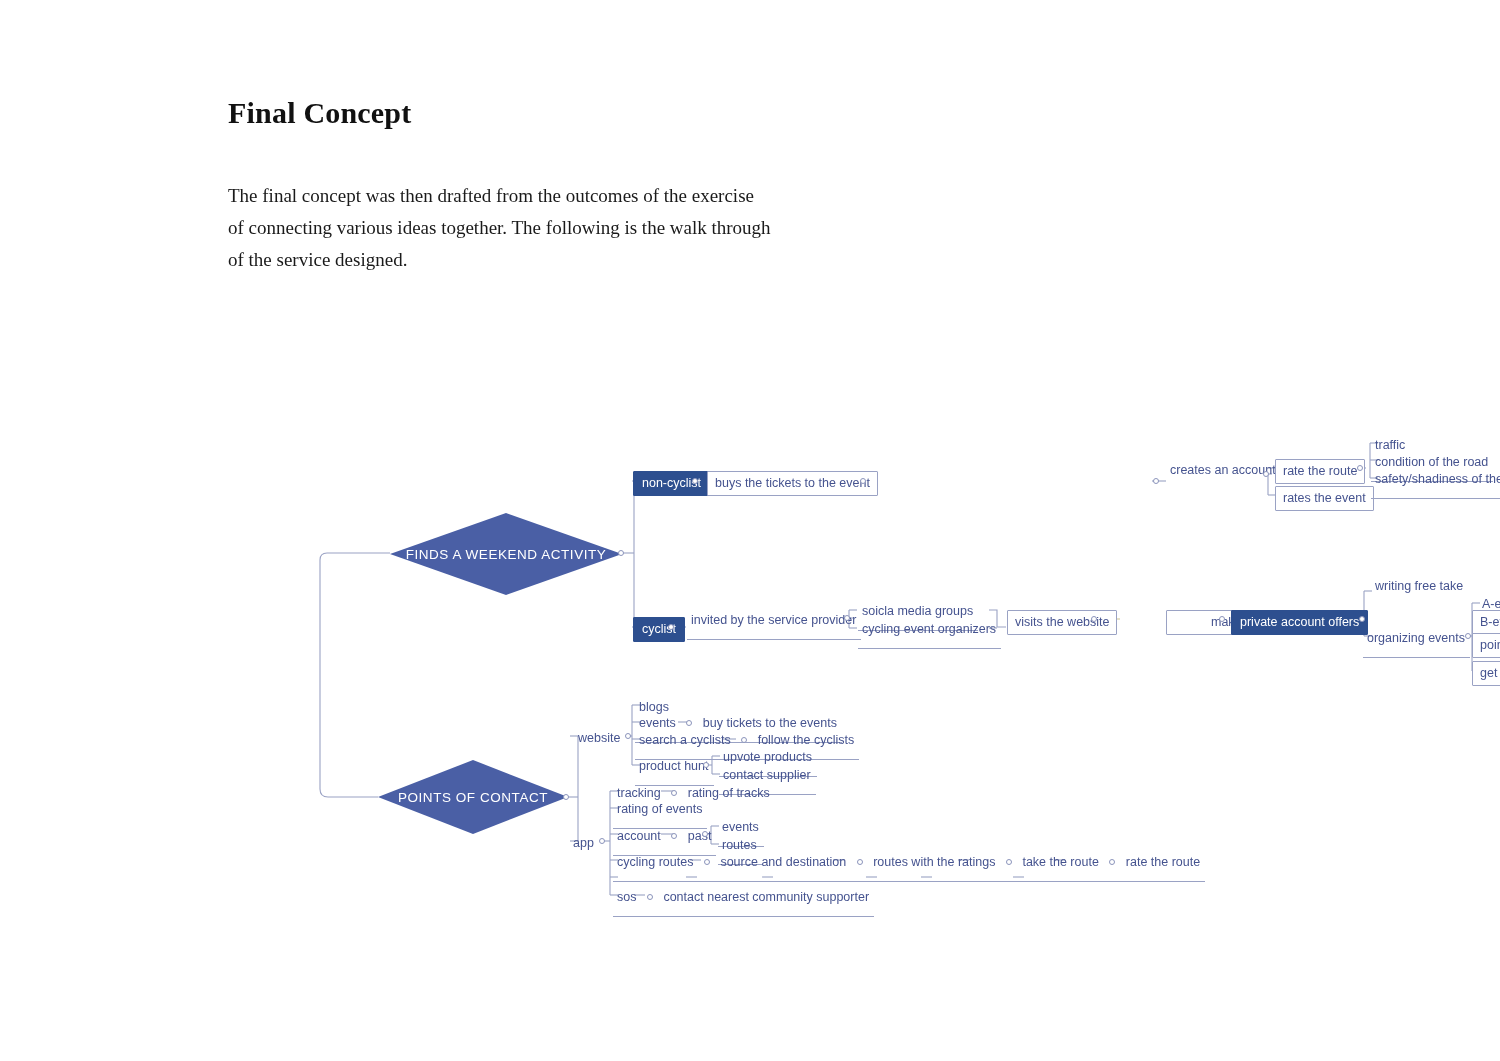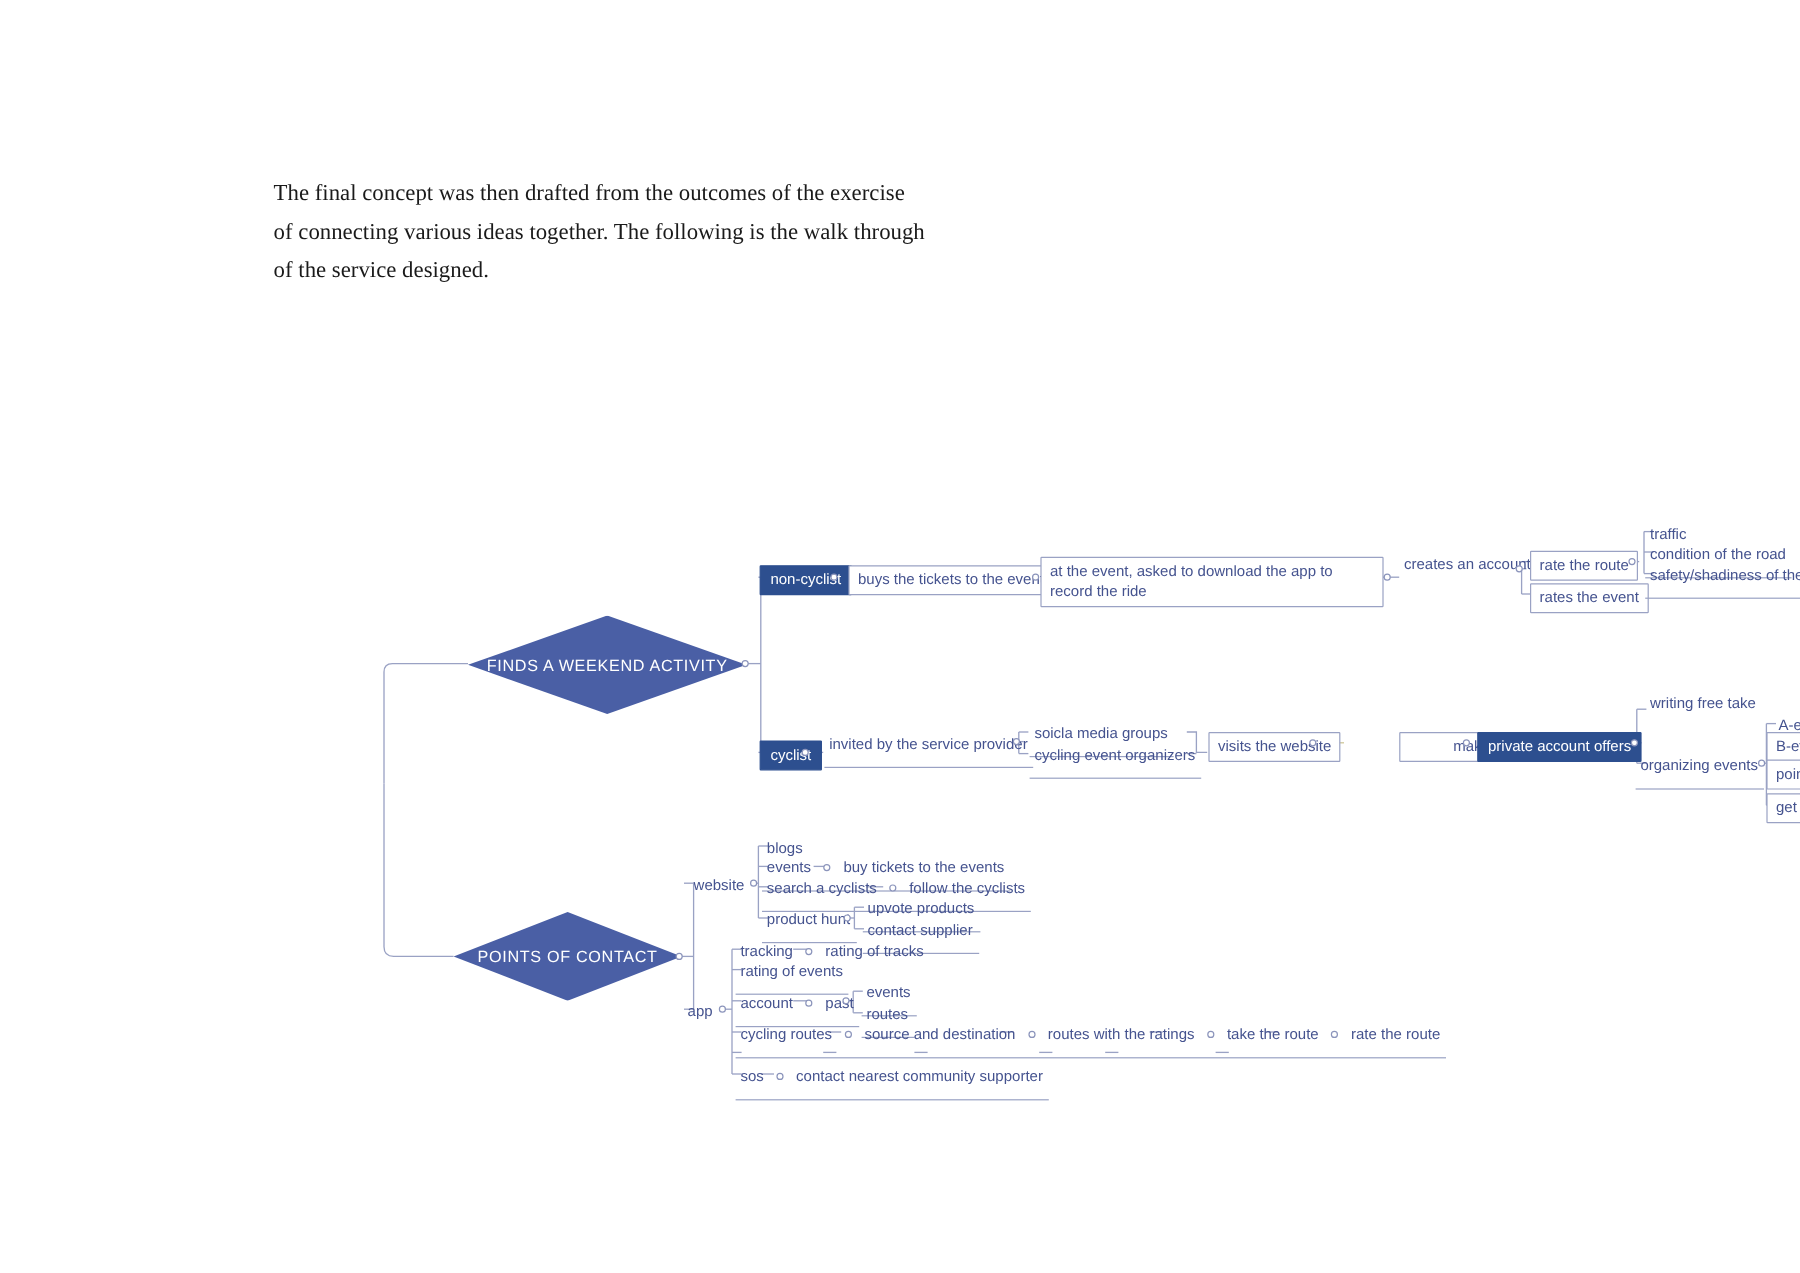--- a/index.html
+++ b/index.html
@@ -55,20 +55,21 @@
 
   
   .inl-dot{display:inline-block;width:6px;height:6px;border-radius:50%;
            border:1px solid #8b94bb;background:#fff;box-sizing:border-box;
            margin:0 7px 1px 7px;vertical-align:middle;}
 </style>
 </head>
 <body>
 
 <div id="doc-header">
+  <h1 id="page-title">Final Concept</h1>
   <p id="intro-para">The final concept was then drafted from the outcomes of the exercise of connecting various ideas together. The following is the walk through of the service designed.</p>
 </div>
 
 <div id="mindmap">
 
   <svg id="wires" viewBox="0 0 1500 1061">
     <g fill="none" stroke="#9aa2c4" stroke-width="1.1">
 
       <path d="M320 653 L320 560 Q320 553 327 553 L390 553"></path>
       <path d="M320 653 L320 789 Q320 797 328 797 L378 797"></path>
@@ -171,21 +172,20 @@
 
 
   <div class="diamond" style="left:390px;top:513px;width:232px;height:82px;">FINDS A WEEKEND ACTIVITY</div>
 
   <div class="diamond" style="left:378px;top:760px;width:190px;height:74px;">POINTS OF CONTACT</div>
 
   <div class="node filled" style="left:633px;top:471px;">non-cyclist</div>
 
   <div class="node box" style="left:707px;top:471px;">buys the tickets to the event</div>
 
-  <div class="node box wrap" style="left:867px;top:464px;width:286px;">at the event, asked to download the app to record the ride</div>
 
   <div class="node plain" style="left:1166px;top:460px;text-align:right;">creates an account</div>
 
   <div class="node box" style="left:1275px;top:459px;">rate the route</div>
 
   <div class="node box" style="left:1275px;top:486px;">rates the event</div>
 
   <div class="node plain" style="left:1371px;top:435px;">traffic</div>
 
   <div class="node leaf" style="left:1371px;top:452px;">condition of the road</div>

